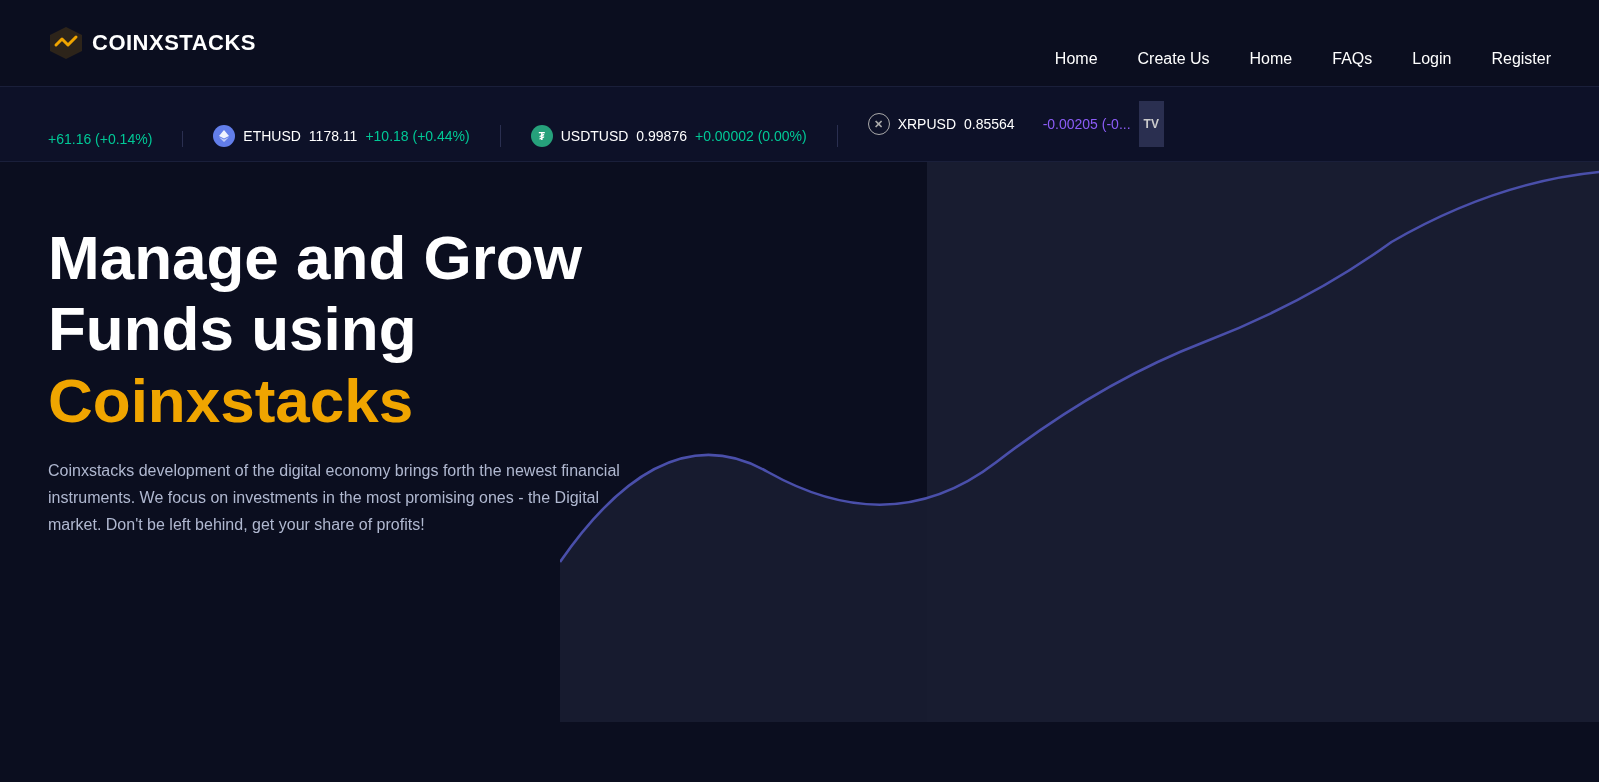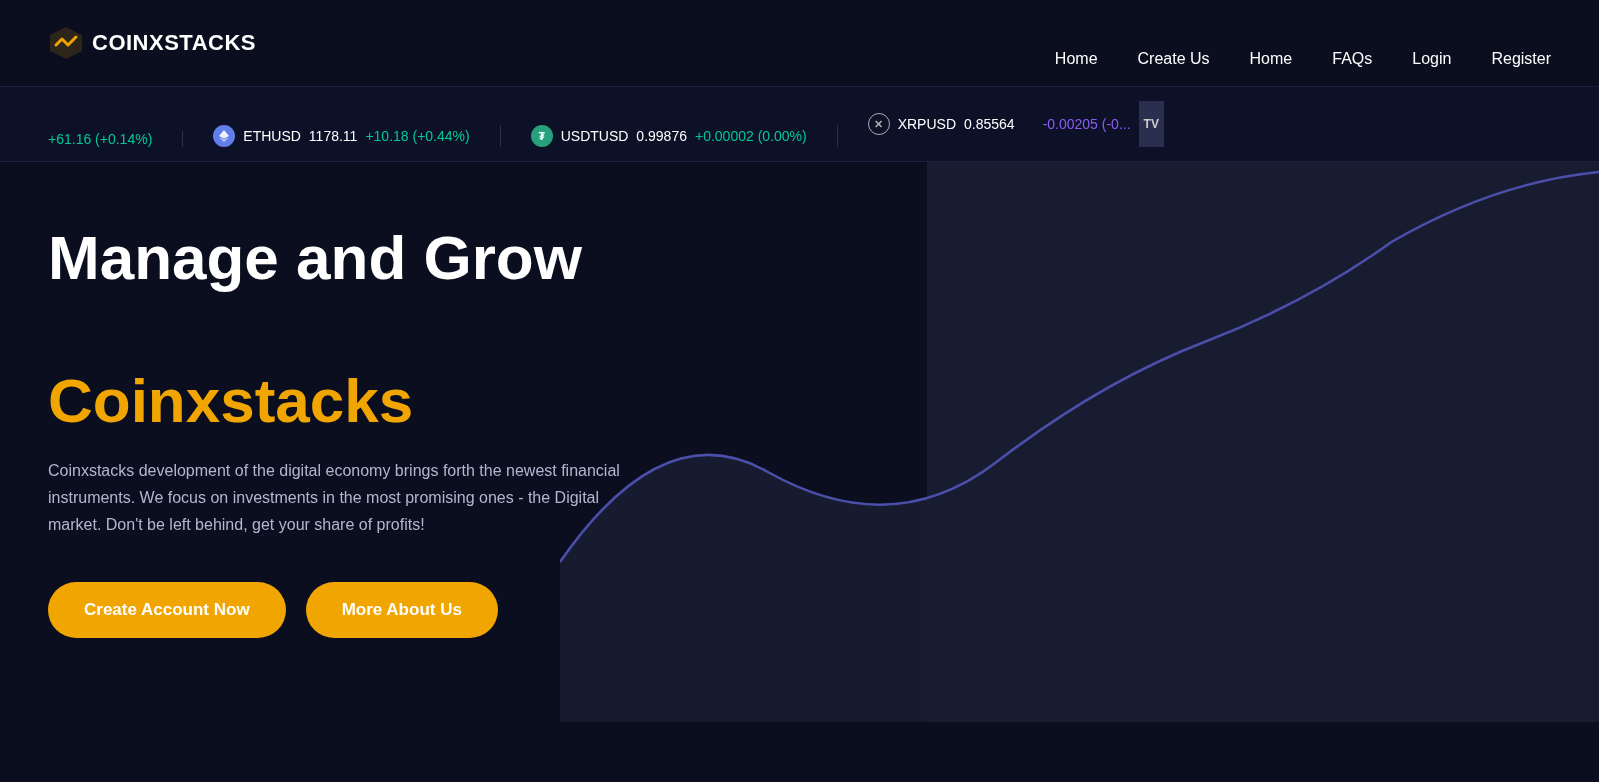--- a/index.html
+++ b/index.html
@@ -281,24 +281,20 @@
     <rect x="0" y="0" width="1000" height="560" fill="transparent"></rect>
 
     <path d="M 0 400 Q 100 250 200 310 Q 320 380 420 300 Q 520 220 620 180 Q 720 140 800 80 Q 900 20 1000 10 L 1000 560 L 0 560 Z" fill="#181c30" opacity="0.95"></path>
 
     <path d="M 0 400 Q 100 250 200 310 Q 320 380 420 300 Q 520 220 620 180 Q 720 140 800 80 Q 900 20 1000 10" stroke="#4a4faa" stroke-width="2.5" fill="none"></path>
   </svg>
 
   <div class="hero-content">
     <h1 class="hero-title">
       <span>Manage and Grow</span><br>
-      <br>
+      <span>Funds using</span><br>
       <span class="hero-title-accent">Coinxstacks</span>
     </h1>
 
     <p class="hero-description">Coinxstacks development of the digital economy brings forth the newest financial instruments. We focus on investments in the most promising ones - the Digital market. Don't be left behind, get your share of profits!</p>
 
-    <div class="hero-buttons">
-      <button class="btn-primary">Create Account Now</button>
-      <button class="btn-primary">More About Us</button>
-    </div>
   </div>
 </div>
 
 </body></html>

